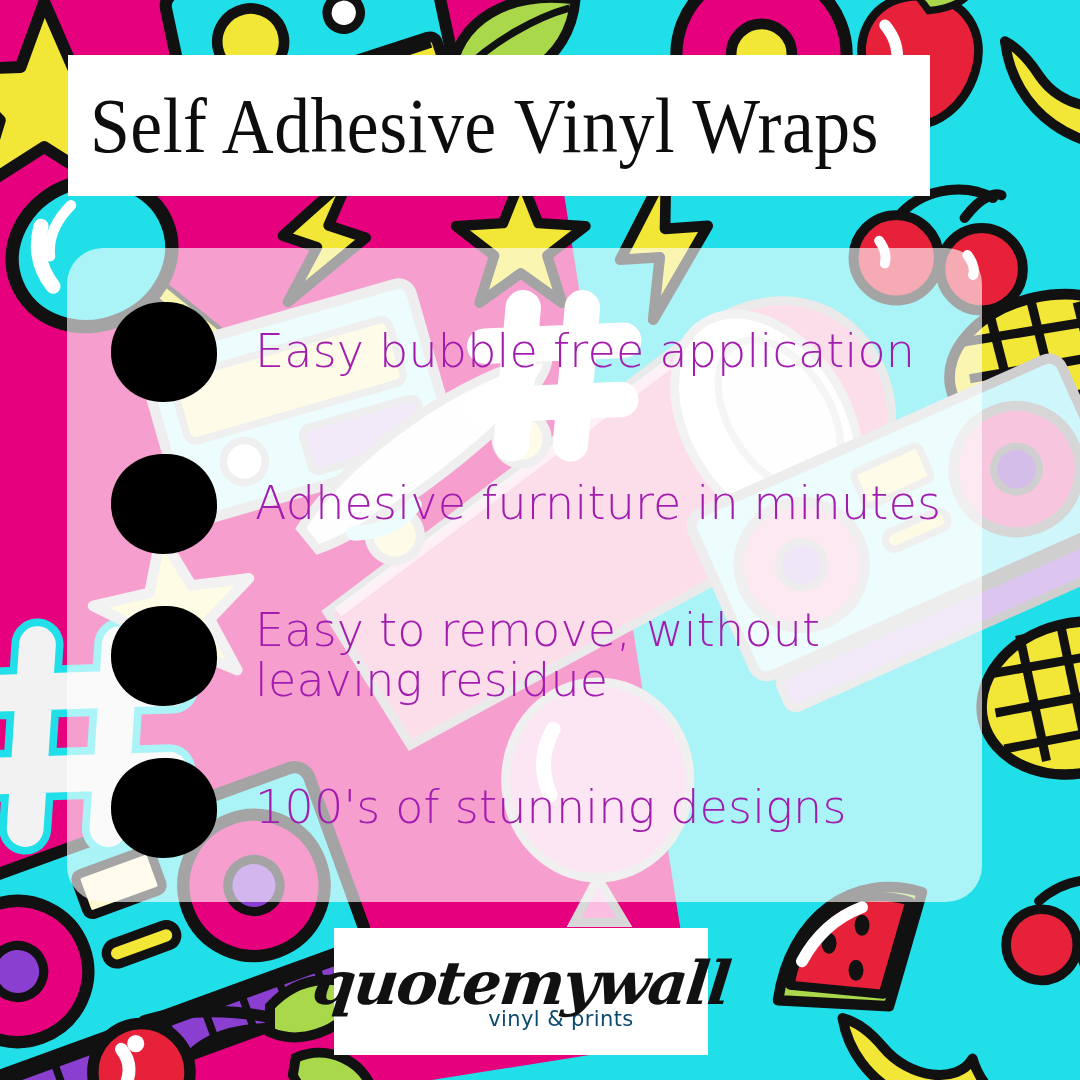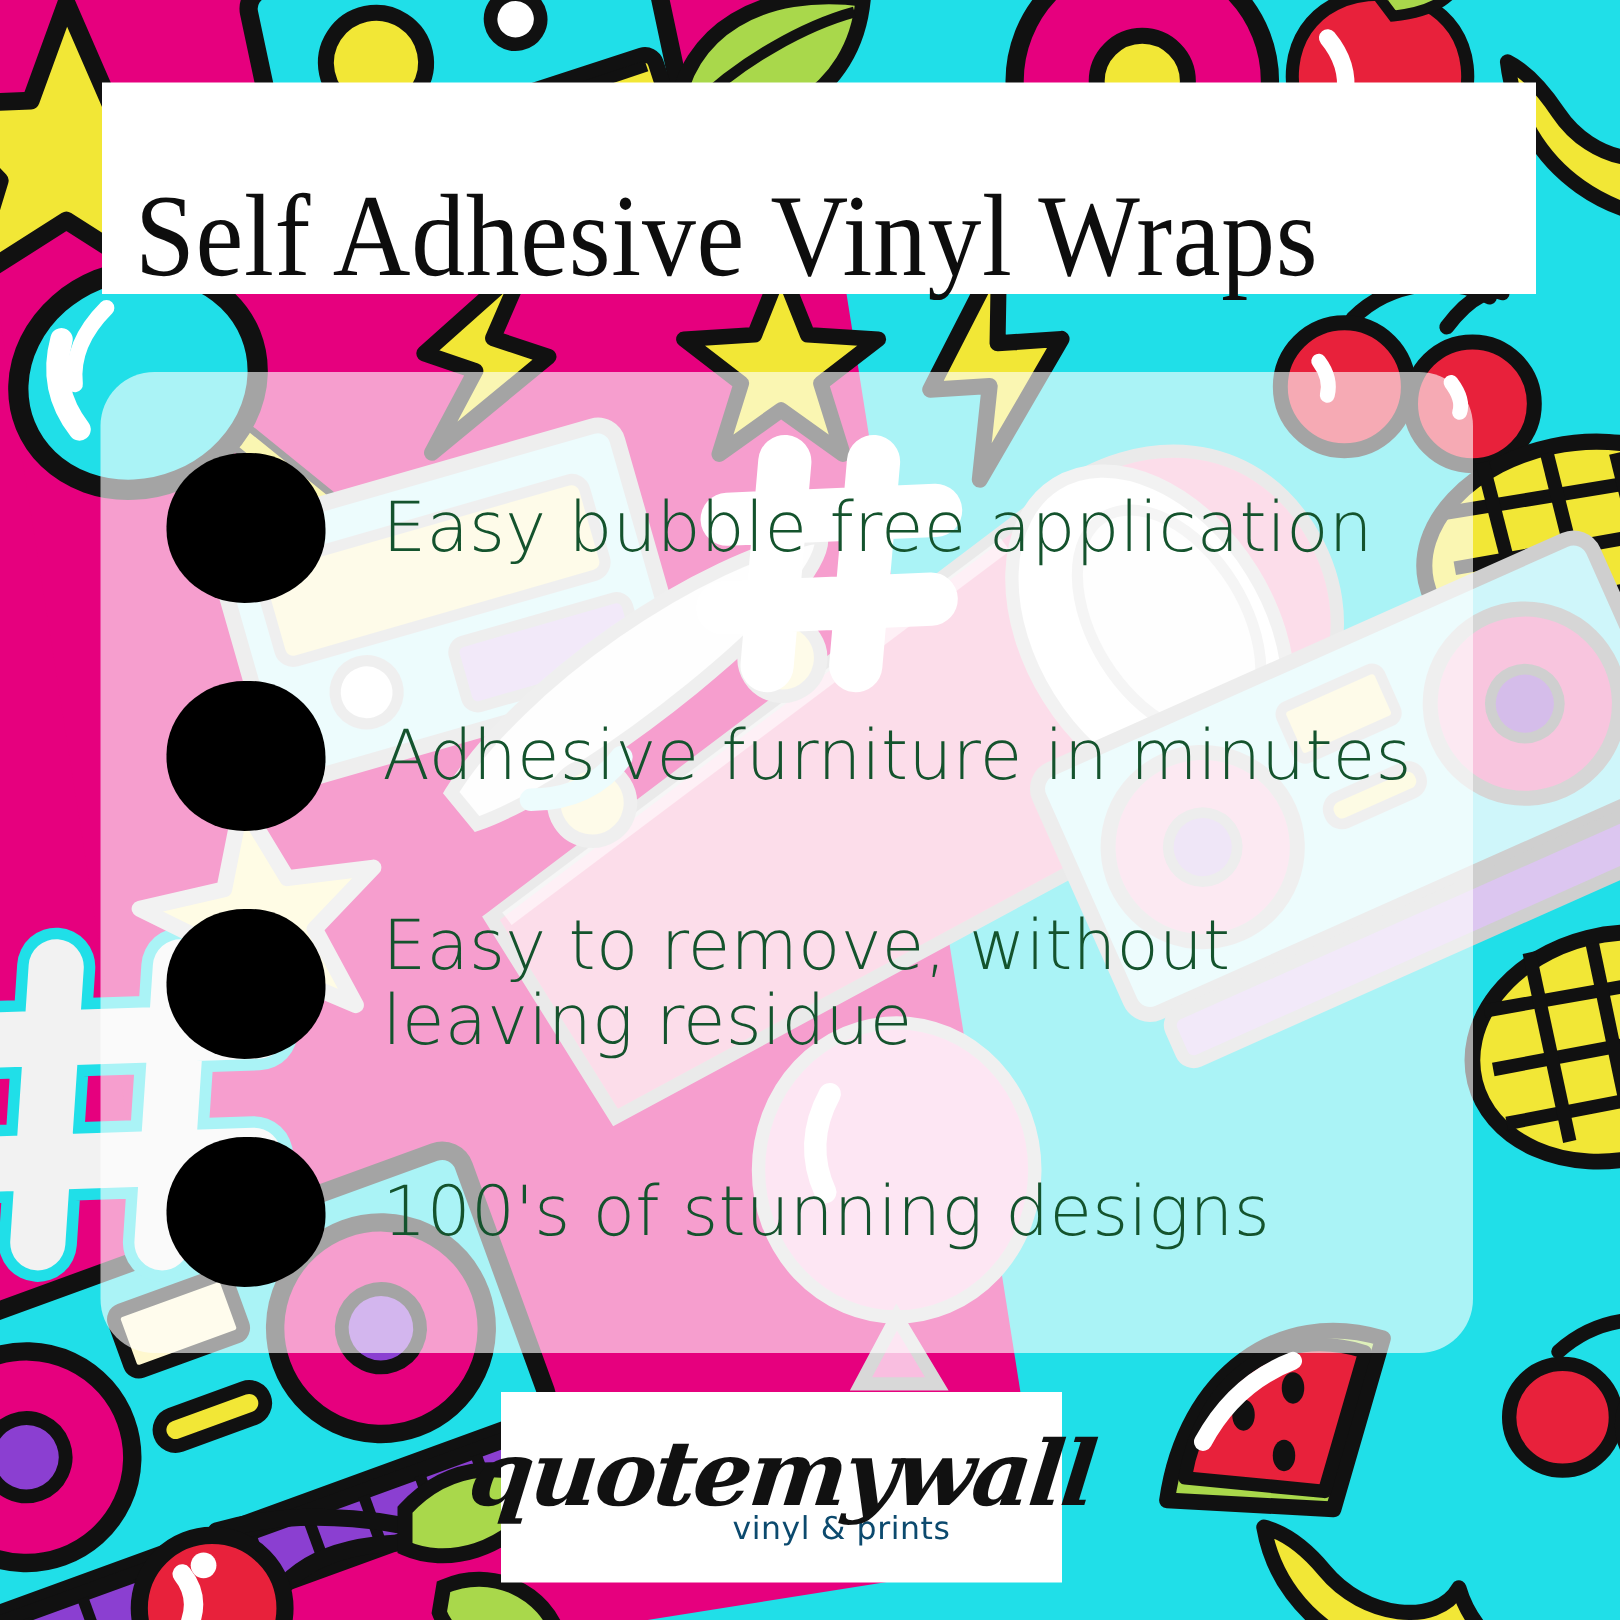--- a/index.html
+++ b/index.html
@@ -21,22 +21,22 @@
     position:absolute;left:-120px;top:-60px;width:420px;height:1000px;
     background:#E6007E;
   }
 
   
   .doodle{position:absolute;}
   .doodle svg{display:block;overflow:visible;}
 
   
   .title-card{
-    position:absolute;left:68px;top:55px;width:956px;height:141px;
-    background:#fff;display:flex;align-items:flex-end;
+    position:absolute;left:68px;top:55px;width:862px;height:141px;
+    background:#fff;display:flex;align-items:center;
     box-shadow:0 0 0 0 rgba(0,0,0,0);
   }
   .title-text{
     font-family:"Liberation Serif","DejaVu Serif",serif;
     font-size:78px;line-height:1;color:#0d0d0d;
     margin-left:22px;letter-spacing:.5px;
     transform:scaleX(.92);transform-origin:left center;
     white-space:nowrap;
   }
 
@@ -58,21 +58,21 @@
   }
   .bullet{
     width:106px;height:100px;border-radius:50% 48% 52% 50%/50% 52% 48% 50%;
     background:#000;flex:0 0 auto;margin-left:44px;
   }
   .feature-text{
     margin-left:38px;
     font-family:"DejaVu Sans",sans-serif;
     font-weight:300;
     font-size:46px;line-height:1.08;
-    color:#14532d;
+    color:#a21caf;
     letter-spacing:.2px;
     max-width:700px;
   }
 
   
   .logo-card{
     position:absolute;left:334px;top:928px;width:374px;height:127px;
     background:#fff;display:flex;flex-direction:column;
     align-items:center;justify-content:center;
   }

